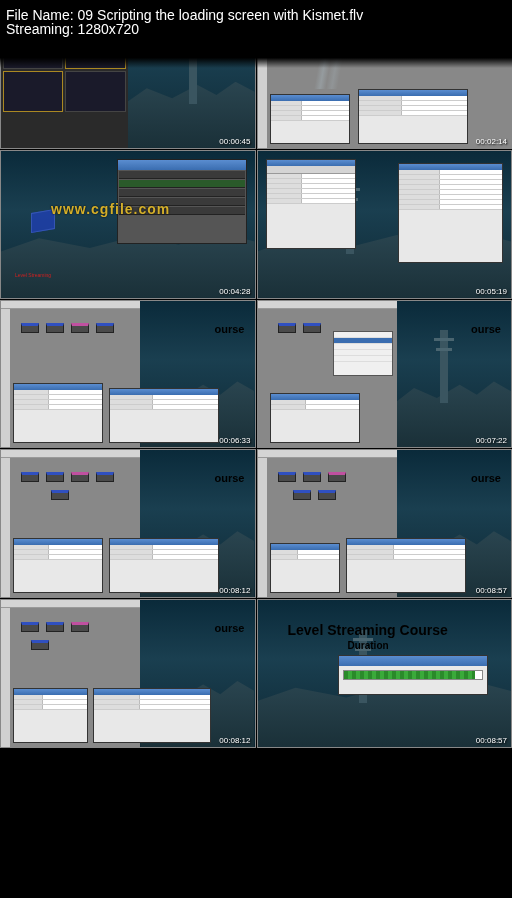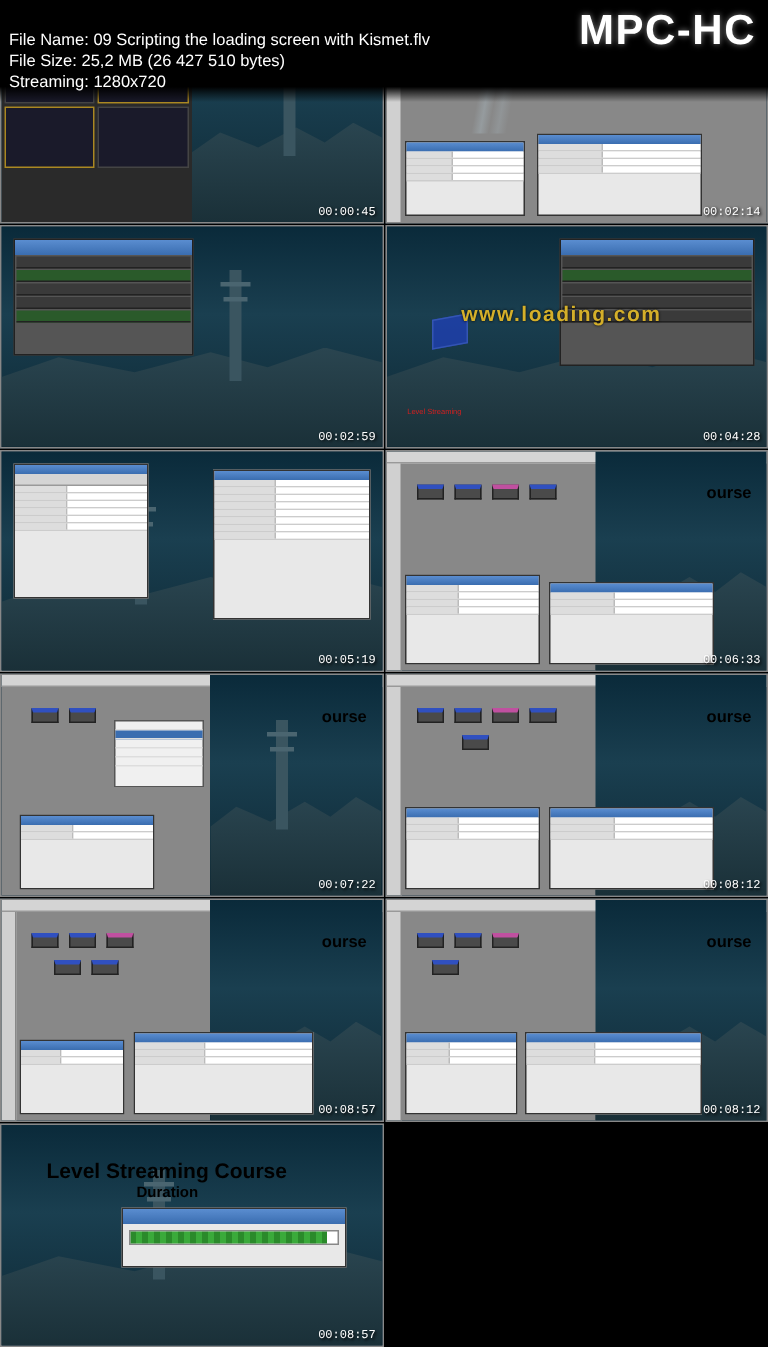--- a/index.html
+++ b/index.html
@@ -1,33 +1,33 @@
 <!DOCTYPE html>
 <html><head>
 <meta charset="utf-8">
 <style>
 * { margin: 0; padding: 0; box-sizing: border-box; }
 body { width: 512px; height: 898px; background: #000; font-family: Arial, sans-serif; overflow: hidden; }
 .container { width: 100%; height: 100%; position: relative; }
 .top-header { position: absolute; top: 0; left: 0; right: 0; height: 68px; background: linear-gradient(to bottom, #000 0%, #000 85%, rgba(0,0,0,0) 100%); z-index: 10; display: flex; justify-content: space-between; }
-.file-info { padding: 20px 6px; color: #fff; font-size: 11px; line-height: 14px; }
+.file-info { padding: 8px 6px; color: #fff; font-size: 14px; line-height: 14px; }
 .file-info div { white-space: nowrap; }
 .brand { color: #fff; font-size: 28px; font-weight: bold; padding: 4px 8px; letter-spacing: 1px; text-shadow: 0 0 4px rgba(255,255,255,0.5); }
 .grid { display: grid; grid-template-columns: 1fr 1fr; grid-template-rows: repeat(6, 1fr); width: 100%; height: 100%; gap: 1px; padding-top: 0; background: #000; }
 .thumb { position: relative; background: #1a3545; overflow: hidden; border: 1px solid #888; }
 .underwater-bg { position: absolute; inset: 0; background: linear-gradient(180deg, #0a2a3a 0%, #1a3f50 40%, #0d2733 100%); }
 .terrain { position: absolute; bottom: 0; height: 45%; width: 100%; background: linear-gradient(180deg, #2a4550 0%, #1a3038 100%); clip-path: polygon(0 30%, 15% 10%, 35% 25%, 55% 5%, 70% 20%, 85% 0%, 100% 15%, 100% 100%, 0 100%); }
 .tower { position: absolute; width: 8px; background: #3a5560; left: 48%; top: 20%; height: 50%; }
 .tower::before { content: ""; position: absolute; width: 20px; height: 3px; background: #4a6570; top: 8px; left: -6px; }
 .tower::after { content: ""; position: absolute; width: 16px; height: 3px; background: #4a6570; top: 18px; left: -4px; }
 .panel-light { background: #e8e8e8; }
 .win-titlebar { height: 10px; background: linear-gradient(to bottom, #5a8dd0, #3a6db0); }
 .toolbar-strip { height: 8px; background: #d4d4d4; border-bottom: 1px solid #999; display: flex; gap: 1px; padding: 1px; }
 .tool-btn { width: 6px; height: 6px; background: #aaa; }
-.timecode { position: absolute; bottom: 2px; right: 4px; color: #fff; font-size: 8px; text-shadow: 1px 1px 2px #000; font-family: Liberation Mono, monospace; }
+.timecode { position: absolute; bottom: 2px; right: 4px; color: #fff; font-size: 8px; text-shadow: 1px 1px 2px #000; font-family: Liberation Sans, sans-serif; }
 .dark-editor { position: absolute; top: 0; left: 0; width: 50%; height: 100%; background: #2a2a2a; }
 .dark-header { height: 25px; background: linear-gradient(#555, #333); }
 .dark-quad { display: grid; grid-template-columns: 1fr 1fr; grid-template-rows: 1fr 1fr; height: 60%; gap: 2px; padding: 2px; }
 .dark-quad-cell { background: #1a1a2a; border: 1px solid #444; }
 .dark-quad-cell.yellow { border: 1px solid #aa8822; }
 .viewport-half { position: absolute; top: 0; right: 0; width: 50%; height: 100%; }
 .nodes-bg { position: absolute; inset: 0; background: #888888; }
 .node-box { position: absolute; width: 18px; height: 10px; background: #4a4a4a; border: 1px solid #222; border-top: 3px solid #3050c0; }
 .node-box.pink { border-top-color: #c050a0; }
 .node-link { position: absolute; height: 1px; background: #333; }
@@ -55,24 +55,22 @@
 .sidebar { position: absolute; left: 0; top: 8px; bottom: 0; width: 10px; background: #d0d0d0; border-right: 1px solid #888; }
 .light-rays { position: absolute; top: 0; left: 10%; width: 40%; height: 60%; background: linear-gradient(100deg, transparent 40%, rgba(180,200,210,0.3) 45%, transparent 50%, rgba(180,200,210,0.2) 55%, transparent 60%); }
 </style>
 </head>
 <body>
 <div class="container">
 
 <div class="top-header">
   <div class="file-info">
     <div><span>File Name:</span> <span>09 Scripting the loading screen with Kismet.flv</span></div>
-    <div><span>File Size:</span> <span>25,2 MB (26 427 510 bytes)</span></div>
     <div><span>Streaming:</span> <span>1280x720</span></div>
   </div>
-  <div class="brand">MPC-HC</div>
 </div>
 
 <div class="grid">
 
   <div class="thumb">
     <div class="dark-editor">
       <div class="dark-header"></div>
       <div class="dark-quad">
         <div class="dark-quad-cell"></div>
         <div class="dark-quad-cell yellow"></div>
@@ -138,49 +136,35 @@
             <div></div>
           </div>
           <div class="prop-row">
             <div></div>
             <div></div>
           </div>
     </div>
     <div class="timecode">00:02:14</div>
   </div>
 
-  <div class="thumb">
-    <div class="underwater-bg"></div>
-    <div class="terrain"></div>
-    <div class="tower" style="left:60%"></div>
-    <div class="timeline-panel" style="top:8px;left:8px;width:120px;height:78px;">
-      <div class="win-titlebar"></div>
-      <div class="timeline-track"></div>
-      <div class="timeline-track green"></div>
-      <div class="timeline-track"></div>
-      <div class="timeline-track"></div>
-      <div class="timeline-track green"></div>
-    </div>
-    <div class="timecode">00:02:59</div>
-  </div>
 
   <div class="thumb">
     <div class="underwater-bg"></div>
     <div class="terrain"></div>
     <div class="blue-cube" style="left:30px;top:60px;width:24px;height:20px;"></div>
     <div class="red-text" style="bottom:20px;left:14px;">Level Streaming</div>
     <div class="timeline-panel" style="top:8px;right:8px;width:130px;height:85px;">
       <div class="win-titlebar"></div>
       <div class="timeline-track"></div>
       <div class="timeline-track green"></div>
       <div class="timeline-track"></div>
       <div class="timeline-track"></div>
       <div class="timeline-track"></div>
     </div>
-    <div class="watermark" style="top:50px;left:50px;">www.loading.com</div>
+    <div class="watermark" style="top:50px;left:50px;">www.cgfile.com</div>
     <div class="timecode">00:04:28</div>
   </div>
 
   <div class="thumb">
     <div class="underwater-bg"></div>
     <div class="terrain"></div>
     <div class="tower" style="left:35%"></div>
     <div class="prop-panel" style="top:8px;left:8px;width:90px;height:90px;">
       <div class="win-titlebar"></div>
       <div class="toolbar-strip"></div>

